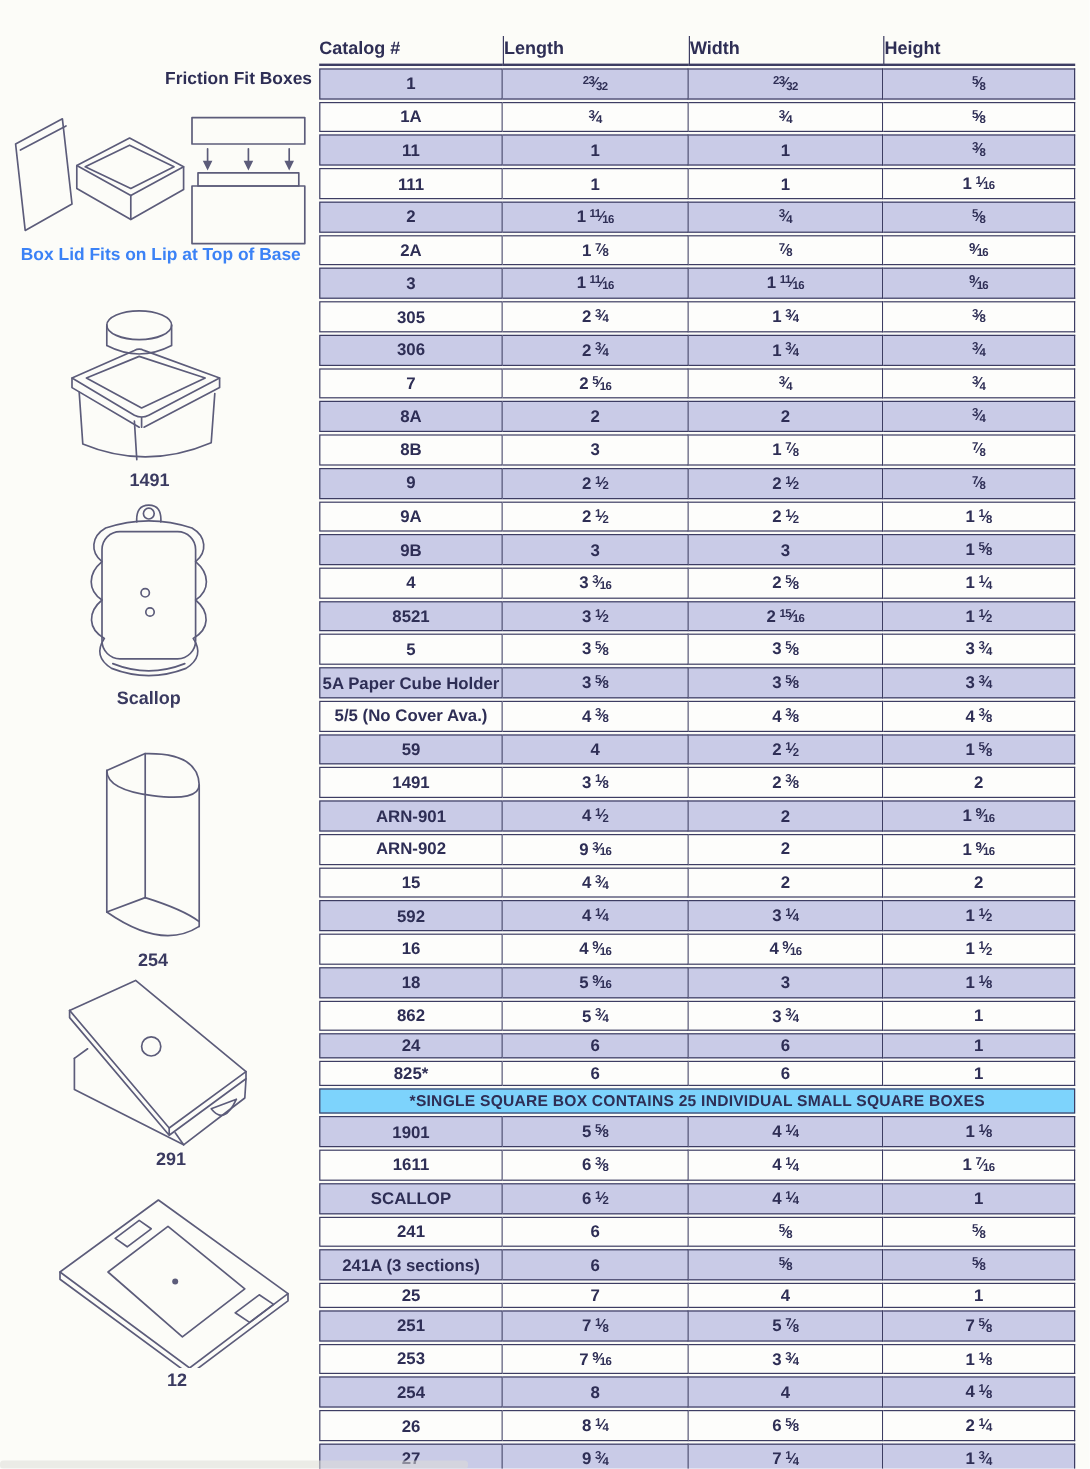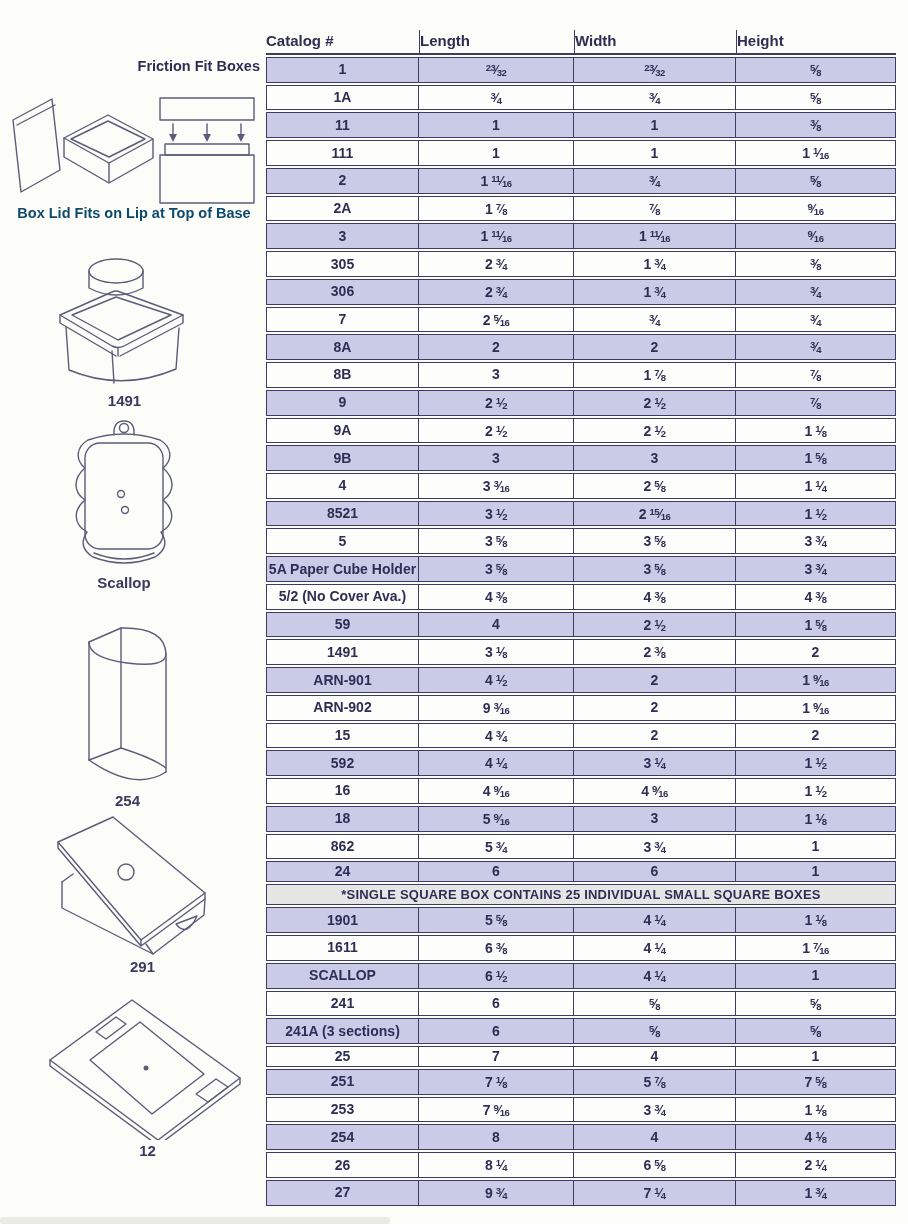--- a/index.html
+++ b/index.html
@@ -11,21 +11,21 @@
     color:#2e2e55;
     overflow:hidden;
   }
   
   .fig-title{
     position:absolute;left:0;top:58px;width:260px;
     text-align:right;font-size:14.5px;font-weight:bold;color:#2e2e55;
   }
   .fig-caption{
     position:absolute;left:0;top:205px;width:268px;
-    text-align:center;font-size:14.5px;font-weight:bold;color:#0c4a6e;
+    text-align:center;font-size:14.5px;font-weight:bold;color:#3b82f6;
   }
   .figure{position:absolute;}
   .figure svg{display:block;}
   .figure .fig-label{
     text-align:center;font-size:15px;font-weight:bold;color:#3a3a60;margin-top:2px;
   }
   .sketch{stroke:#5c5c7a;stroke-width:1.4;fill:none;stroke-linejoin:round;stroke-linecap:round;}
   .sketch-fill{fill:#5c5c7a;stroke:none;}
   
   .tbl-wrap{position:absolute;left:266px;top:28px;width:630px;}
@@ -48,21 +48,21 @@
     height:19px;line-height:19px;padding:0;
     border-top:1.5px solid #3d3d63;
     border-bottom:1.5px solid #3d3d63;
     border-right:1.5px solid #3d3d63;
     white-space:nowrap;overflow:hidden;
     background:#fdfdfb;
   }
   table.catalog td:first-child{border-left:1.5px solid #3d3d63;}
   table.catalog tr.shaded td{background:#c9cbe7;}
   table.catalog td.note-cell{
-    font-size:13px;letter-spacing:.2px;background:#e5e5e5;
+    font-size:13px;letter-spacing:.2px;background:#7dd3fc;
   }
   
   .fr{display:inline-block;letter-spacing:-.5px;}
   .fr .nu{font-size:9.5px;vertical-align:.45em;}
   .fr .sl{font-size:12px;vertical-align:.12em;}
   .fr .de{font-size:9.5px;vertical-align:-.05em;}
   .wh + .fr{margin-left:3px;}
   
   .scan-smudge{
     position:absolute;left:0;bottom:0;width:390px;height:7px;
@@ -287,21 +287,21 @@
             <td><span class="wh">3</span><span class="fr"><span class="nu">5</span><span class="sl">⁄</span><span class="de">8</span></span></td>
             <td><span class="wh">3</span><span class="fr"><span class="nu">3</span><span class="sl">⁄</span><span class="de">4</span></span></td>
           </tr>
           <tr class="shaded">
             <td>5A Paper Cube Holder</td>
             <td><span class="wh">3</span><span class="fr"><span class="nu">5</span><span class="sl">⁄</span><span class="de">8</span></span></td>
             <td><span class="wh">3</span><span class="fr"><span class="nu">5</span><span class="sl">⁄</span><span class="de">8</span></span></td>
             <td><span class="wh">3</span><span class="fr"><span class="nu">3</span><span class="sl">⁄</span><span class="de">4</span></span></td>
           </tr>
           <tr>
-            <td>5/2 (No Cover Ava.)</td>
+            <td>5/5 (No Cover Ava.)</td>
             <td><span class="wh">4</span><span class="fr"><span class="nu">3</span><span class="sl">⁄</span><span class="de">8</span></span></td>
             <td><span class="wh">4</span><span class="fr"><span class="nu">3</span><span class="sl">⁄</span><span class="de">8</span></span></td>
             <td><span class="wh">4</span><span class="fr"><span class="nu">3</span><span class="sl">⁄</span><span class="de">8</span></span></td>
           </tr>
           <tr class="shaded">
             <td>59</td>
             <td><span class="wh">4</span></td>
             <td><span class="wh">2</span><span class="fr"><span class="nu">1</span><span class="sl">⁄</span><span class="de">2</span></span></td>
             <td><span class="wh">1</span><span class="fr"><span class="nu">5</span><span class="sl">⁄</span><span class="de">8</span></span></td>
           </tr>
@@ -353,20 +353,26 @@
             <td><span class="wh">3</span><span class="fr"><span class="nu">3</span><span class="sl">⁄</span><span class="de">4</span></span></td>
             <td><span class="wh">1</span></td>
           </tr>
           <tr class="shaded">
             <td>24</td>
             <td><span class="wh">6</span></td>
             <td><span class="wh">6</span></td>
             <td><span class="wh">1</span></td>
           </tr>
           <tr>
+            <td>825*</td>
+            <td><span class="wh">6</span></td>
+            <td><span class="wh">6</span></td>
+            <td><span class="wh">1</span></td>
+          </tr>
+          <tr>
             <td colspan="4" class="note-cell">*SINGLE SQUARE BOX CONTAINS 25 INDIVIDUAL SMALL SQUARE BOXES</td>
           </tr>
           <tr class="shaded">
             <td>1901</td>
             <td><span class="wh">5</span><span class="fr"><span class="nu">5</span><span class="sl">⁄</span><span class="de">8</span></span></td>
             <td><span class="wh">4</span><span class="fr"><span class="nu">1</span><span class="sl">⁄</span><span class="de">4</span></span></td>
             <td><span class="wh">1</span><span class="fr"><span class="nu">1</span><span class="sl">⁄</span><span class="de">8</span></span></td>
           </tr>
           <tr>
             <td>1611</td>

